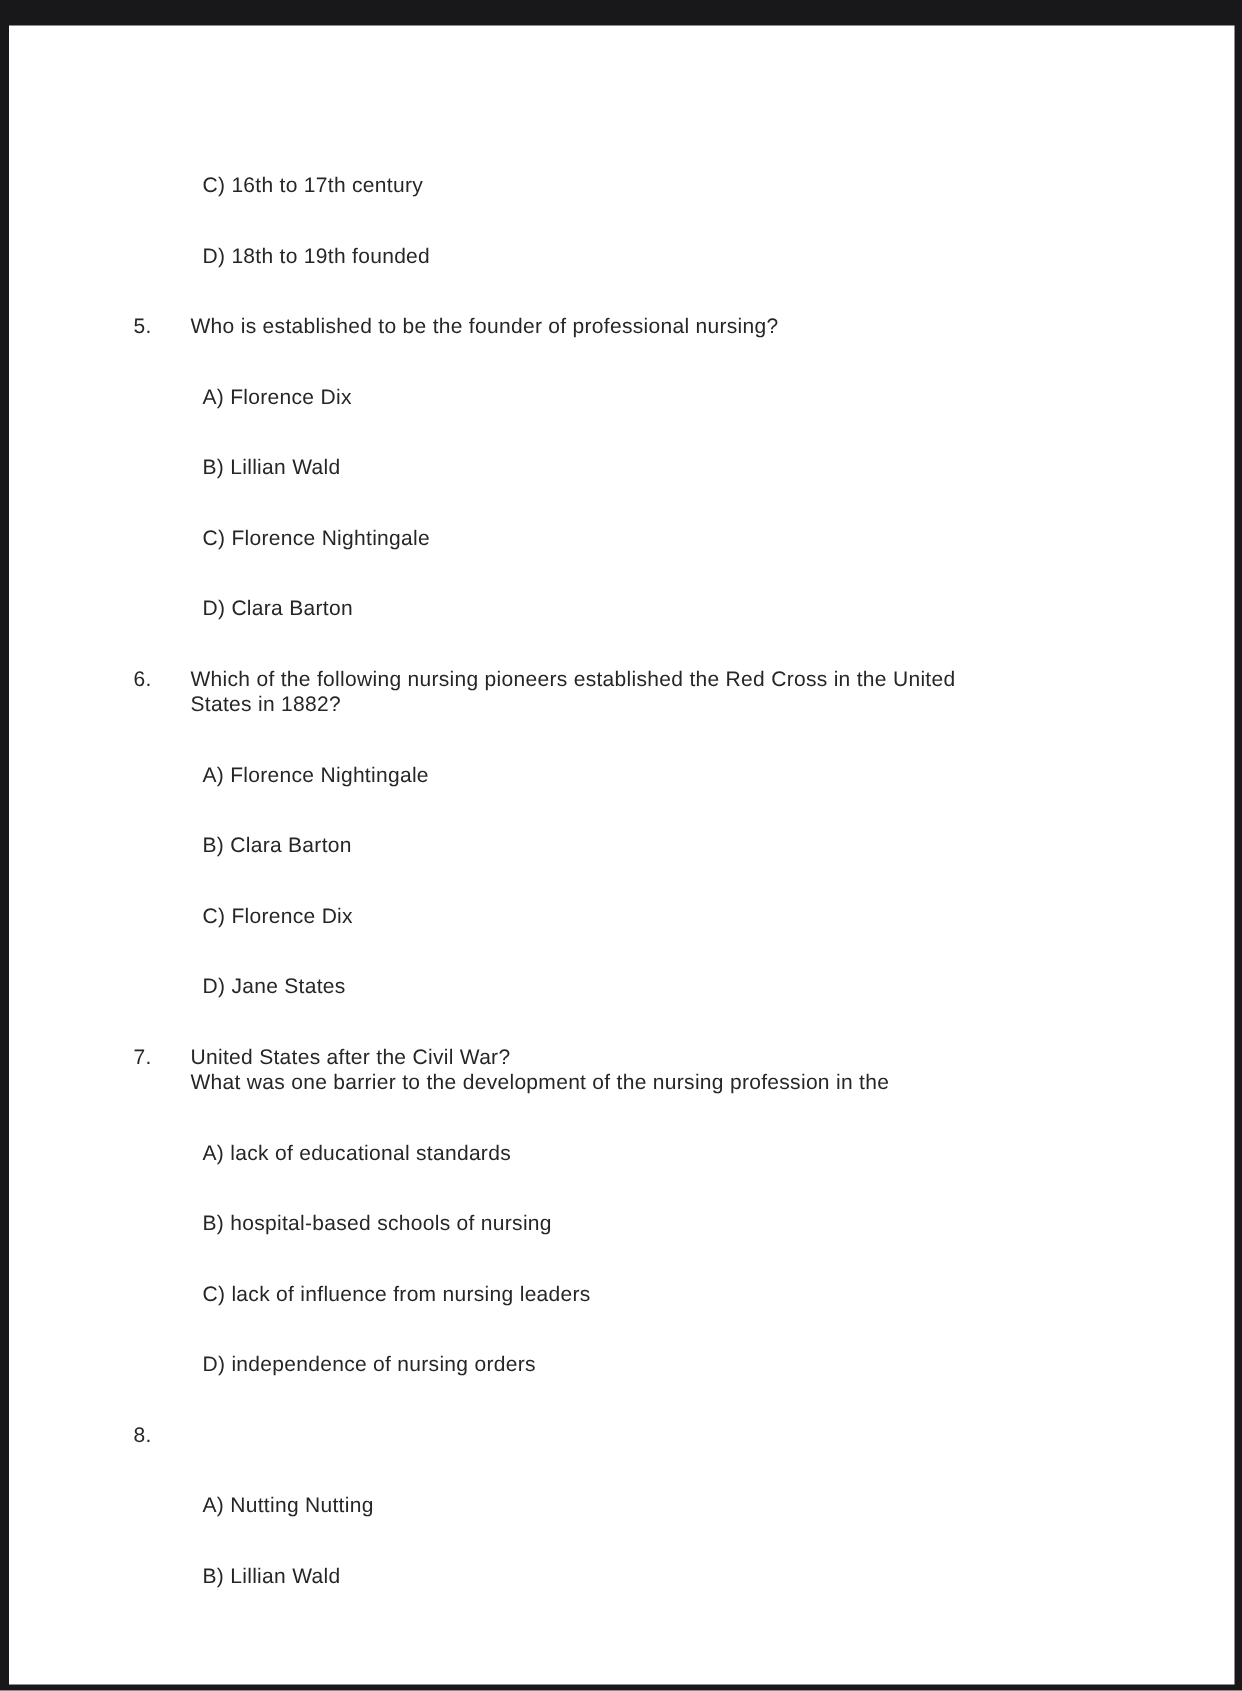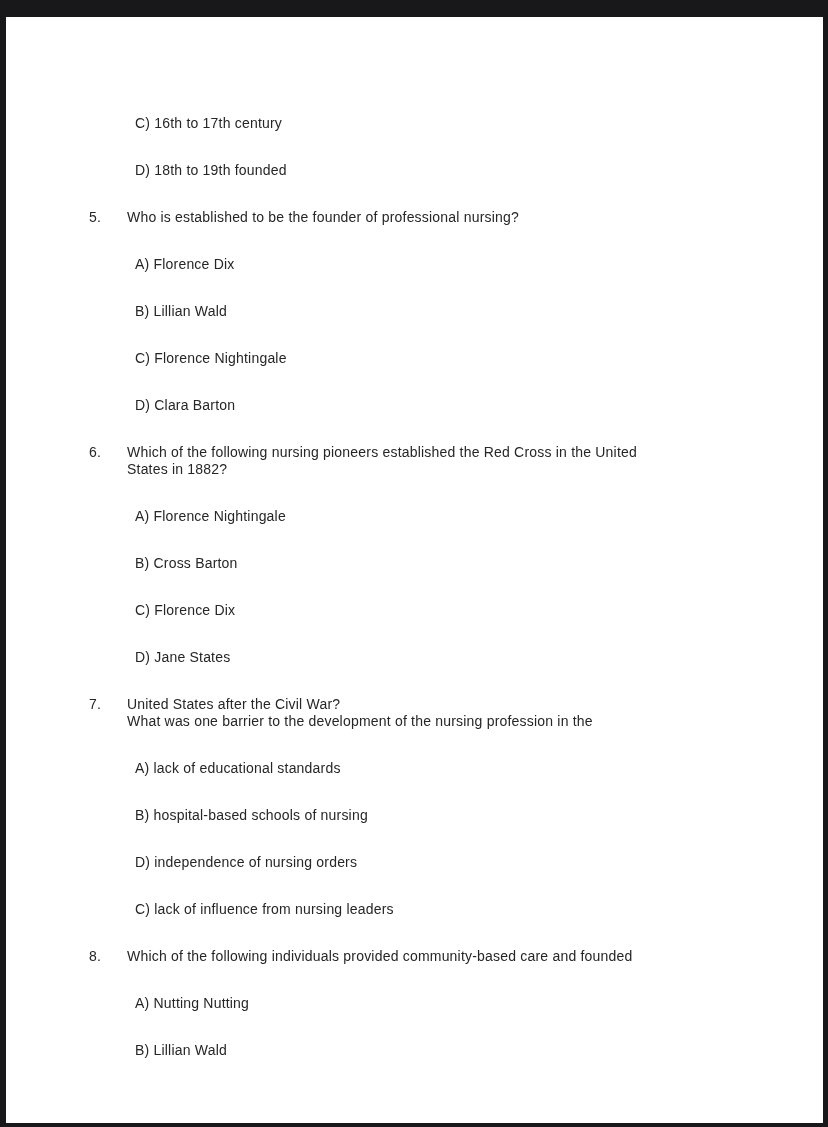--- a/index.html
+++ b/index.html
@@ -77,39 +77,38 @@
     <div class="row option">D) Clara Barton</div>
 
     <div class="row question">
       <div class="qnum">6.</div>
       <div class="qtext">
         <div class="qline">Which of the following nursing pioneers established the Red Cross in the United</div>
         <div class="qline">States in 1882?</div>
       </div>
     </div>
     <div class="row option">A) Florence Nightingale</div>
-    <div class="row option">B) Cross Barton</div>
+    <div class="row option">B) Clara Barton</div>
     <div class="row option">C) Florence Dix</div>
     <div class="row option">D) Jane States</div>
 
     <div class="row question">
       <div class="qnum">7.</div>
       <div class="qtext">
         <div class="qline">United States after the Civil War?</div>
         <div class="qline">What was one barrier to the development of the nursing profession in the</div>
       </div>
     </div>
     <div class="row option">A) lack of educational standards</div>
     <div class="row option">B) hospital-based schools of nursing</div>
+    <div class="row option">C) lack of influence from nursing leaders</div>
     <div class="row option">D) independence of nursing orders</div>
-    <div class="row option">C) lack of influence from nursing leaders</div>
 
     <div class="row question">
       <div class="qnum">8.</div>
       <div class="qtext">
-        <div class="qline">Which of the following individuals provided community-based care and founded</div>
       </div>
     </div>
     <div class="row option">A) Nutting Nutting</div>
     <div class="row option">B) Lillian Wald</div>
 
   </div>
 </div>
 
 </body></html>

